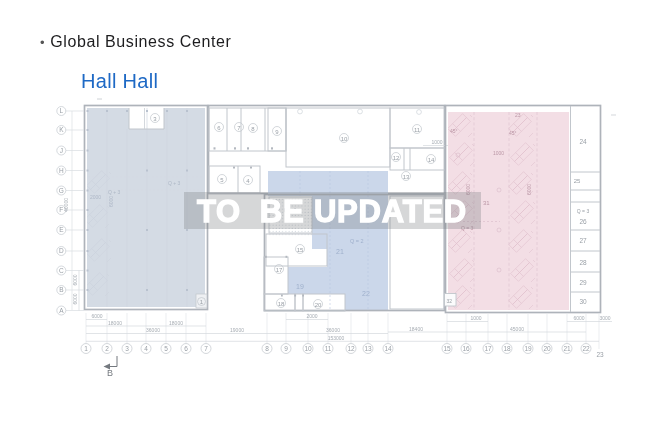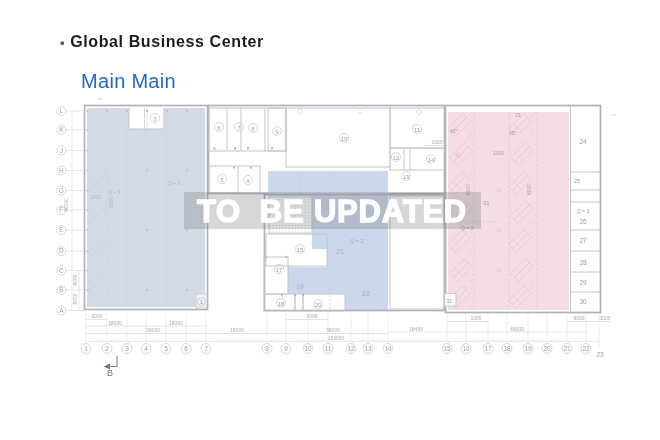--- a/index.html
+++ b/index.html
@@ -1,27 +1,27 @@
 <!DOCTYPE html>
 <html><head>
 <meta charset="utf-8">
 <style>
   html,body{margin:0;padding:0;}
   body{width:660px;height:440px;background:#ffffff;font-family:"Liberation Sans",sans-serif;overflow:hidden;position:relative;}
-  .hdr{position:absolute;left:60px;top:33px;font-size:16px;color:#1d1d1f;letter-spacing:0.6px;font-weight:bold;}
+  .hdr{position:absolute;left:40px;top:33px;font-size:16px;color:#1d1d1f;letter-spacing:0.6px;}
   .hall{position:absolute;left:81px;top:70px;font-size:20px;font-weight:500;color:#1e69c5;letter-spacing:0.3px;}
   svg{position:absolute;left:0;top:0;}
   text{font-family:"Liberation Sans",sans-serif;}
 </style>
 </head>
 <body>
 
 <div class="hdr"><span style="font-size:13px;color:#555;">•</span> Global Business Center</div>
 
-<div class="hall">Main Main</div>
+<div class="hall">Hall Hall</div>
 <svg width="660" height="440" viewBox="0 0 660 440">
 <defs>
 
   <g id="desk" stroke-width="0.6" fill="none">
     <g transform="rotate(-45)">
           <rect x="-10.5" y="-5.5" width="21" height="5.5"></rect>
           <rect x="-10.5" y="0" width="21" height="5.5"></rect>
           <line x1="-3.5" y1="-5.5" x2="-3.5" y2="5.5"></line>
         </g>
     <path d="M9,12 l4,-4 M13,-8 l-2,-2"></path>

